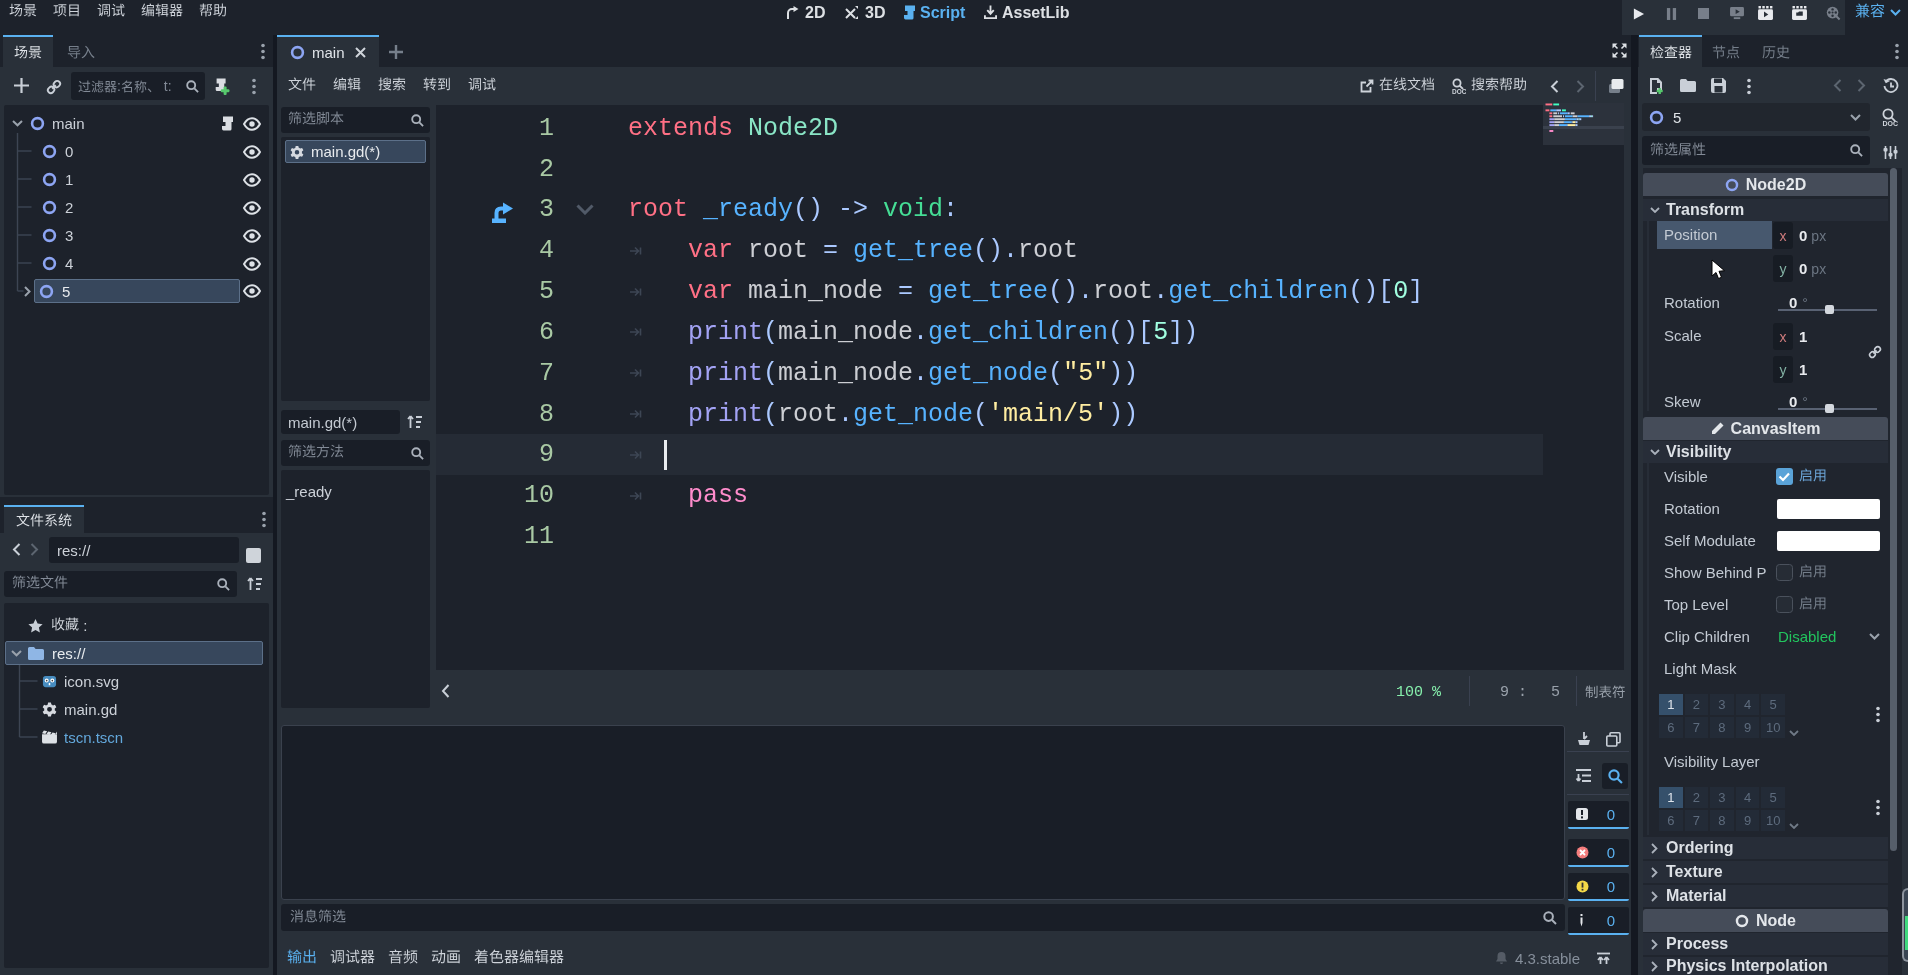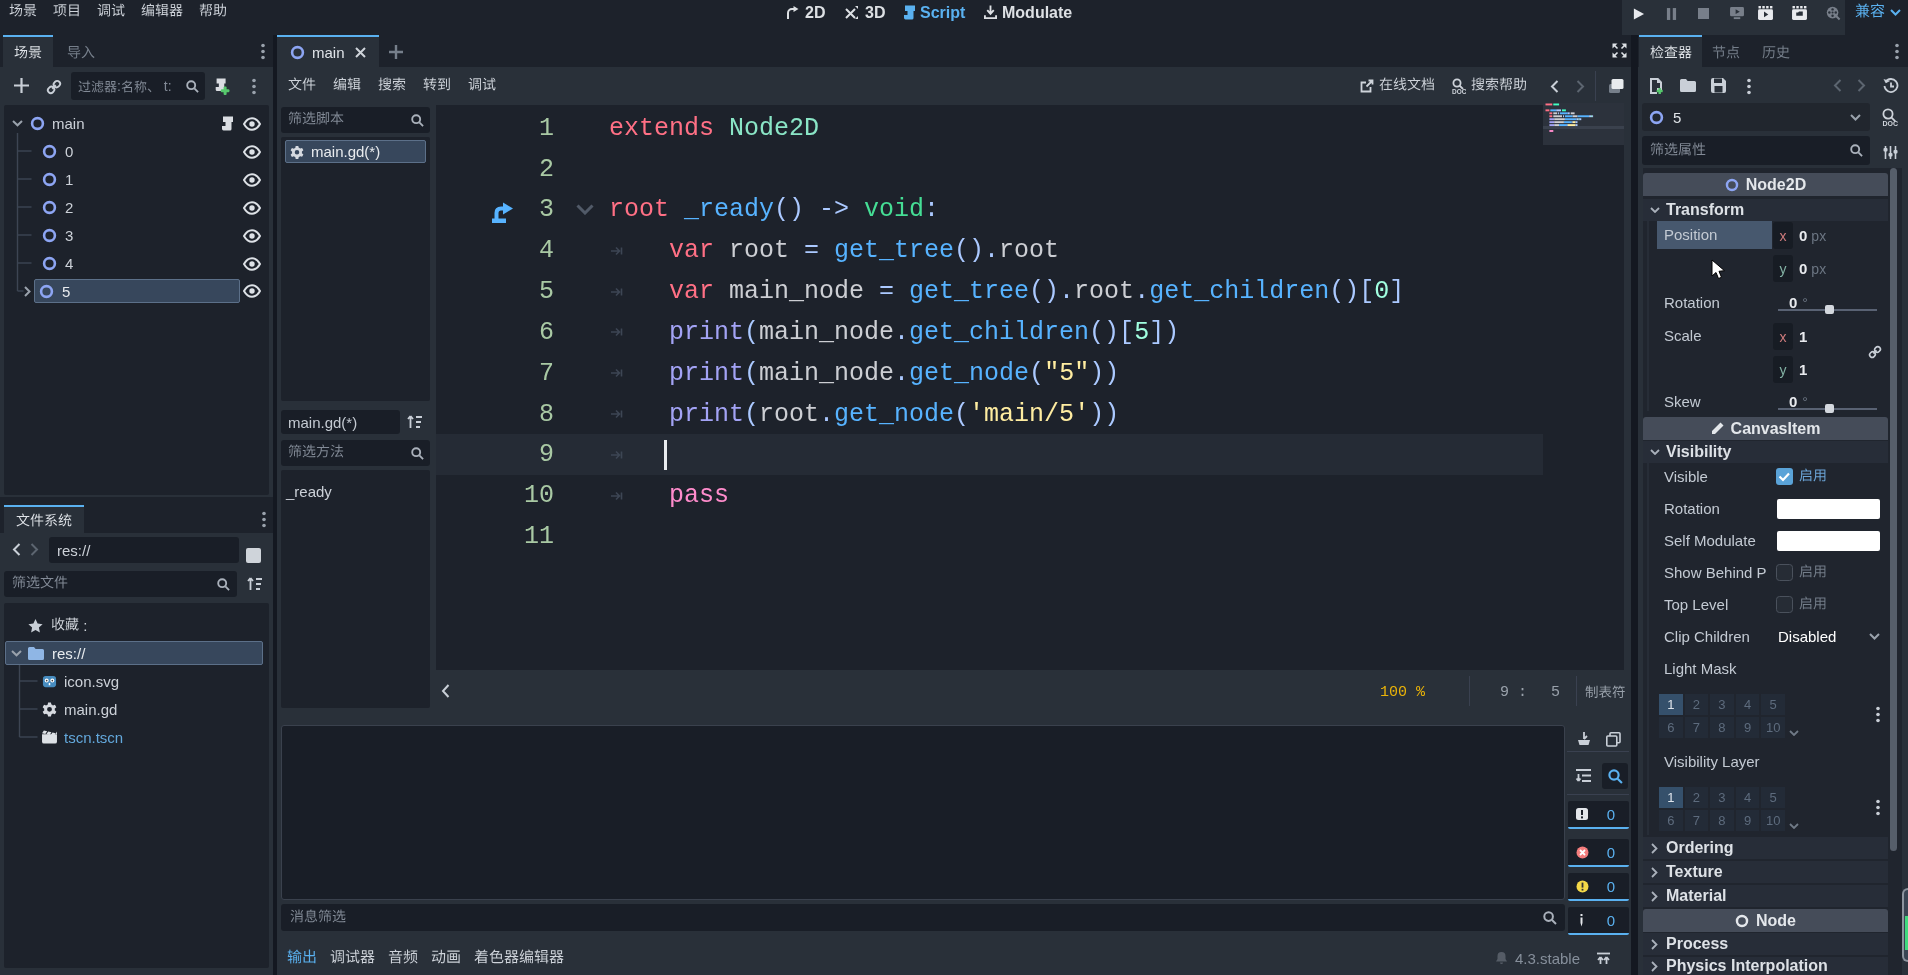--- a/index.html
+++ b/index.html
@@ -136,21 +136,21 @@
   <svg class="ic" width="14" height="15" viewBox="0 0 14 15" style="margin-right:5px">
       <path d="M4 0.5 H14 V6 H12.5 V13 Q12.5 14.5 11 14.5 H4.5 Q3 14.5 3 12.8 V10 H6.5 V6 H4z" fill="#5ab1f0"></path>
     </svg>
   <span>Script</span>
 </div>
 <div class="abs row" style="left:984px;top:0;height:25px;color:#dde0e4;font-weight:bold;font-size:16px">
   <svg class="ic" width="13" height="15" viewBox="0 0 14 15" style="margin-right:5px">
       <path d="M7 0 v7.5 M3.5 5 l3.5 4 3.5-4" fill="none" stroke="#dde0e4" stroke-width="2"></path>
       <path d="M1 10.5 v3 h12 v-3" fill="none" stroke="#dde0e4" stroke-width="2"></path>
     </svg>
-  <span>Modulate</span>
+  <span>AssetLib</span>
 </div>
 
 <div class="abs" style="left:1622px;top:0;width:223px;height:35px;background:#293039"></div>
 <div class="abs" style="left:1632px;top:7px">
     <svg width="13" height="14" viewBox="0 0 14 14">
       <path d="M2 1 l11 6-11 6z" fill="#e8eaee"></path>
     </svg>
   </div>
 <div class="abs" style="left:1666px;top:8px">
     <svg width="11" height="12" viewBox="0 0 12 13">
@@ -649,21 +649,21 @@
       <circle cx="5.6" cy="5.6" r="4.3" fill="none" stroke="#aab1bb" stroke-width="2"></circle>
       <path d="M9 9 l4 4" stroke="#aab1bb" stroke-width="2"></path>
     </svg>
 </div>
 <div class="abs" style="left:281px;top:470px;width:149px;height:238px;background:#1d222b;border-radius:2px"></div>
 <div class="abs" style="left:286px;top:483px;font-size:15px;color:#ccd1d8">_ready</div>
 
 <div class="abs" style="left:436px;top:105px;width:1188px;height:565px;background:#1d222b"></div>
 <div class="abs" style="left:436px;top:434.4px;width:1107px;height:41px;background:#252b35"></div>
 <style>
-.cl{position:absolute;left:441px;width:1188px;height:41px;display:flex;align-items:center;font-family:"Liberation Mono",monospace;font-size:25px;white-space:pre}
+.cl{position:absolute;left:460px;width:1188px;height:41px;display:flex;align-items:center;font-family:"Liberation Mono",monospace;font-size:25px;white-space:pre}
 .ln{position:absolute;width:118px;text-align:right;color:#a9c9a4;font-family:"Liberation Mono",monospace;font-size:25px;line-height:41px;height:41px;left:436px}
 .k{color:#ff7085}.cf{color:#ff8ccc}.t{color:#8ae5c6}.t2{color:#45dd95}.f{color:#57b3ff}.g{color:#a3a3f5}.s{color:#ffeda1}.n{color:#a1ffe0}.y{color:#abc9ff}.w{color:#ccced3}
 .tab{display:inline-block;width:60px;position:relative}
 .tab svg{position:absolute;left:1px;top:-5px}
 </style>
 <div class="ln" style="top:107.6px">1</div>
 <div class="ln" style="top:148.5px">2</div>
 <div class="ln" style="top:189.3px">3</div>
 <div class="ln" style="top:230.2px">4</div>
 <div class="ln" style="top:271px">5</div>
@@ -748,21 +748,21 @@
     <rect x="16.1" y="21.15" width="7.8" height="1.9" fill="#57b3ff"></rect>
     <rect x="23.8" y="21.15" width="1.0" height="1.9" fill="#abc9ff"></rect>
     <rect x="24.8" y="21.15" width="7.8" height="1.9" fill="#ffeda1"></rect>
     <rect x="32.6" y="21.15" width="1.9" height="1.9" fill="#abc9ff"></rect>
     <rect x="6.4" y="27.05" width="3.9" height="1.9" fill="#ff8ccc"></rect>
   </svg>
 
 <svg class="abs" width="9" height="14" viewBox="0 0 9 14" style="left:441px;top:684px">
     <path d="M7.5 1 L2 7 7.5 13" fill="none" stroke="#c9cfd7" stroke-width="2"></path>
   </svg>
-<div class="abs mono" style="left:1380px;top:684px;width:77px;text-align:left;font-size:15px;color:#eab308">100 %</div>
+<div class="abs mono" style="left:1380px;top:684px;width:77px;text-align:center;font-size:15px;color:#86efac">100 %</div>
 <div class="abs" style="left:1469px;top:676px;width:1px;height:30px;background:#3a4150"></div>
 <div class="abs mono" style="left:1500px;top:684px;font-size:15px;color:#99a1ab">9 :</div>
 <div class="abs mono" style="left:1551px;top:684px;font-size:15px;color:#99a1ab">5</div>
 <div class="abs" style="left:1576px;top:676px;width:1px;height:30px;background:#3a4150"></div>
 <div class="abs row" style="left:1585px;top:684px;height:15px;color:#99a1ab">
     <span class="cj">
       <svg class="cg" width="40.5" height="13.5" viewBox="0 -88 300 100">
         <use href="#u5236" x="0"></use>
         <use href="#u8868" x="100"></use>
         <use href="#u7B26" x="200"></use>
@@ -1109,21 +1109,21 @@
       <rect x="0.5" y="0.5" width="16" height="16" rx="3" fill="#262c35" stroke="#4a515c"></rect>
     </svg>
   <span style="margin-left:6px;font-size:15px;color:#737d89"><span class="cj">
         <svg class="cg" width="28" height="14" viewBox="0 -88 200 100">
           <use href="#u542F" x="0"></use>
           <use href="#u7528" x="100"></use>
         </svg>
       </span></span>
 </div>
 <div class="plabel" style="top:625px">Clip Children</div>
-<div class="pval" style="left:1778px;top:625px;color:#ffffff;font-weight:normal">Disabled</div>
+<div class="pval" style="left:1778px;top:625px;color:#22c55e;font-weight:normal">Disabled</div>
 <svg class="abs" width="11" height="7" viewBox="0 0 11 7" style="left:1869px;top:633px">
     <path d="M1 1 l4.5 4.5L10 1" fill="none" stroke="#9aa2ac" stroke-width="2"></path>
   </svg>
 <div class="plabel" style="top:657px">Light Mask</div>
 <style>
 .lgrid{position:absolute;left:1658px;width:128px;display:grid;grid-template-columns:repeat(5,25.6px);grid-auto-rows:23px;gap:0}
 .lgrid div{border:1px solid #20252e;background:#232b37;color:#5d6b7d;font-size:13px;display:flex;align-items:center;justify-content:center}
 .lgrid div.on{background:#35506b;color:#dfe5ec}
 </style>
 <div class="lgrid" style="top:693px">

